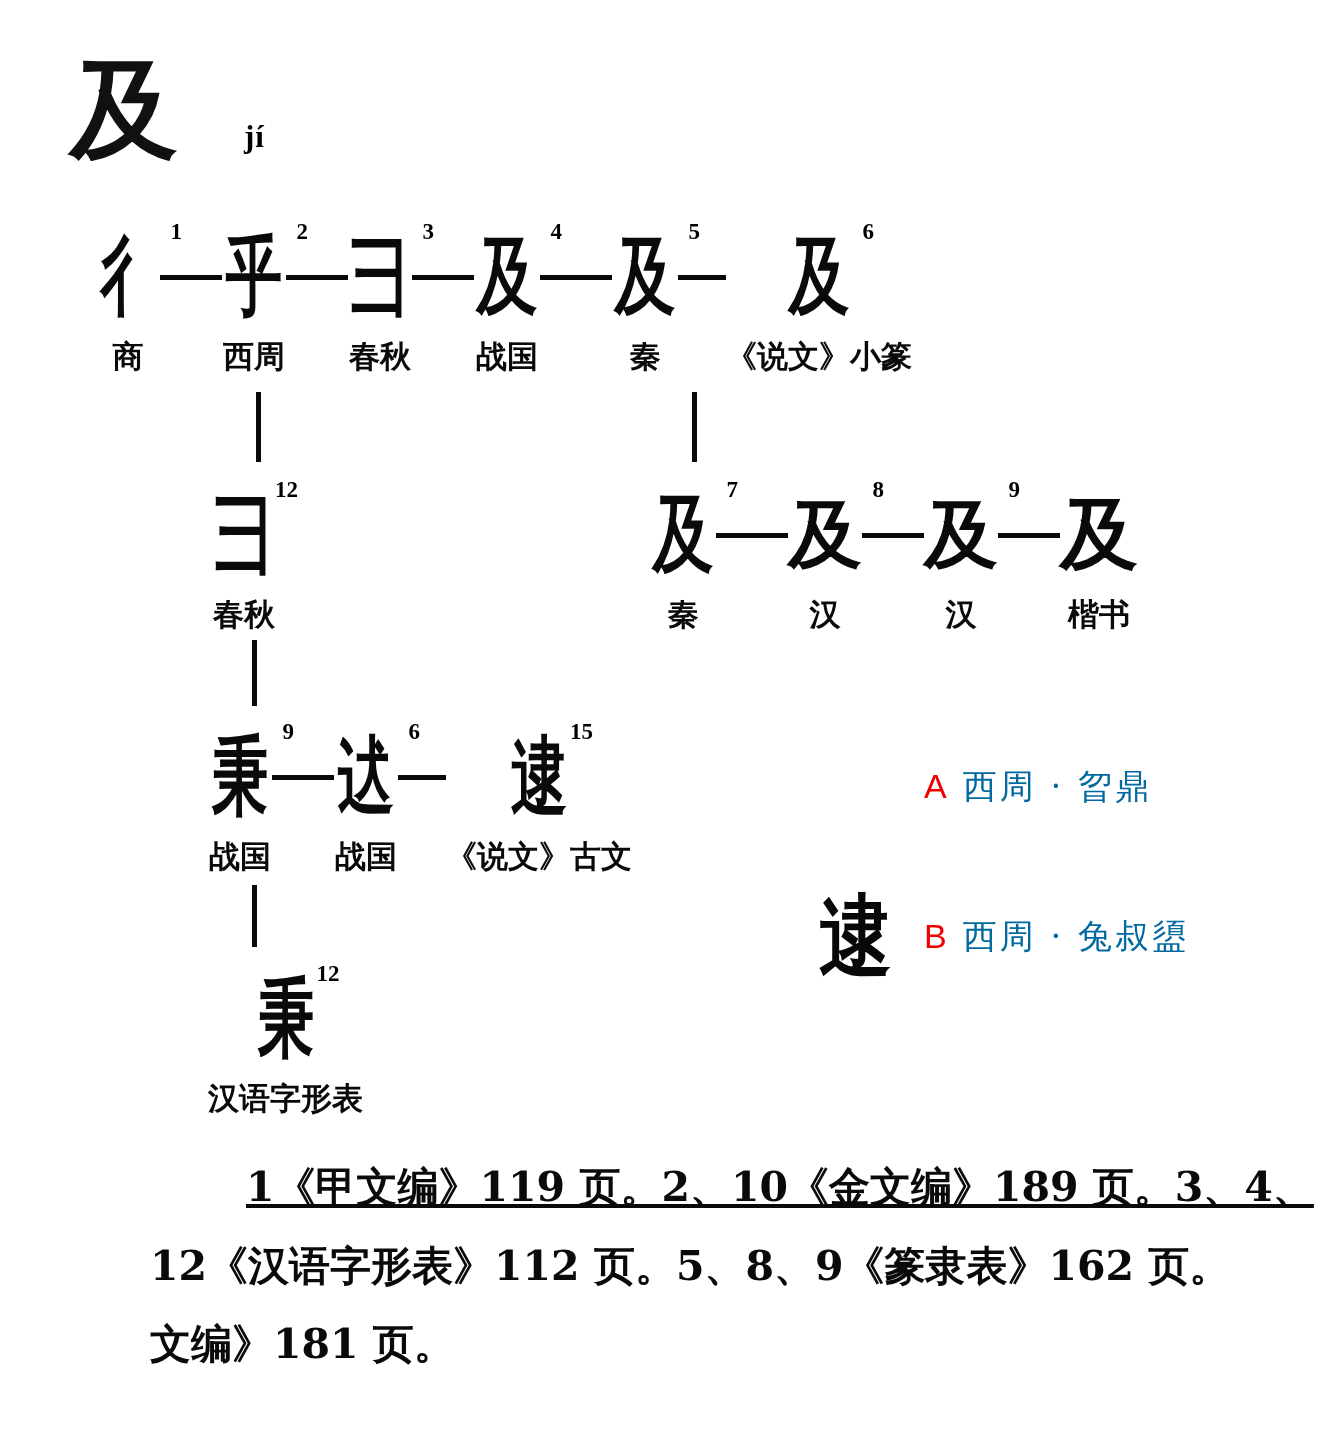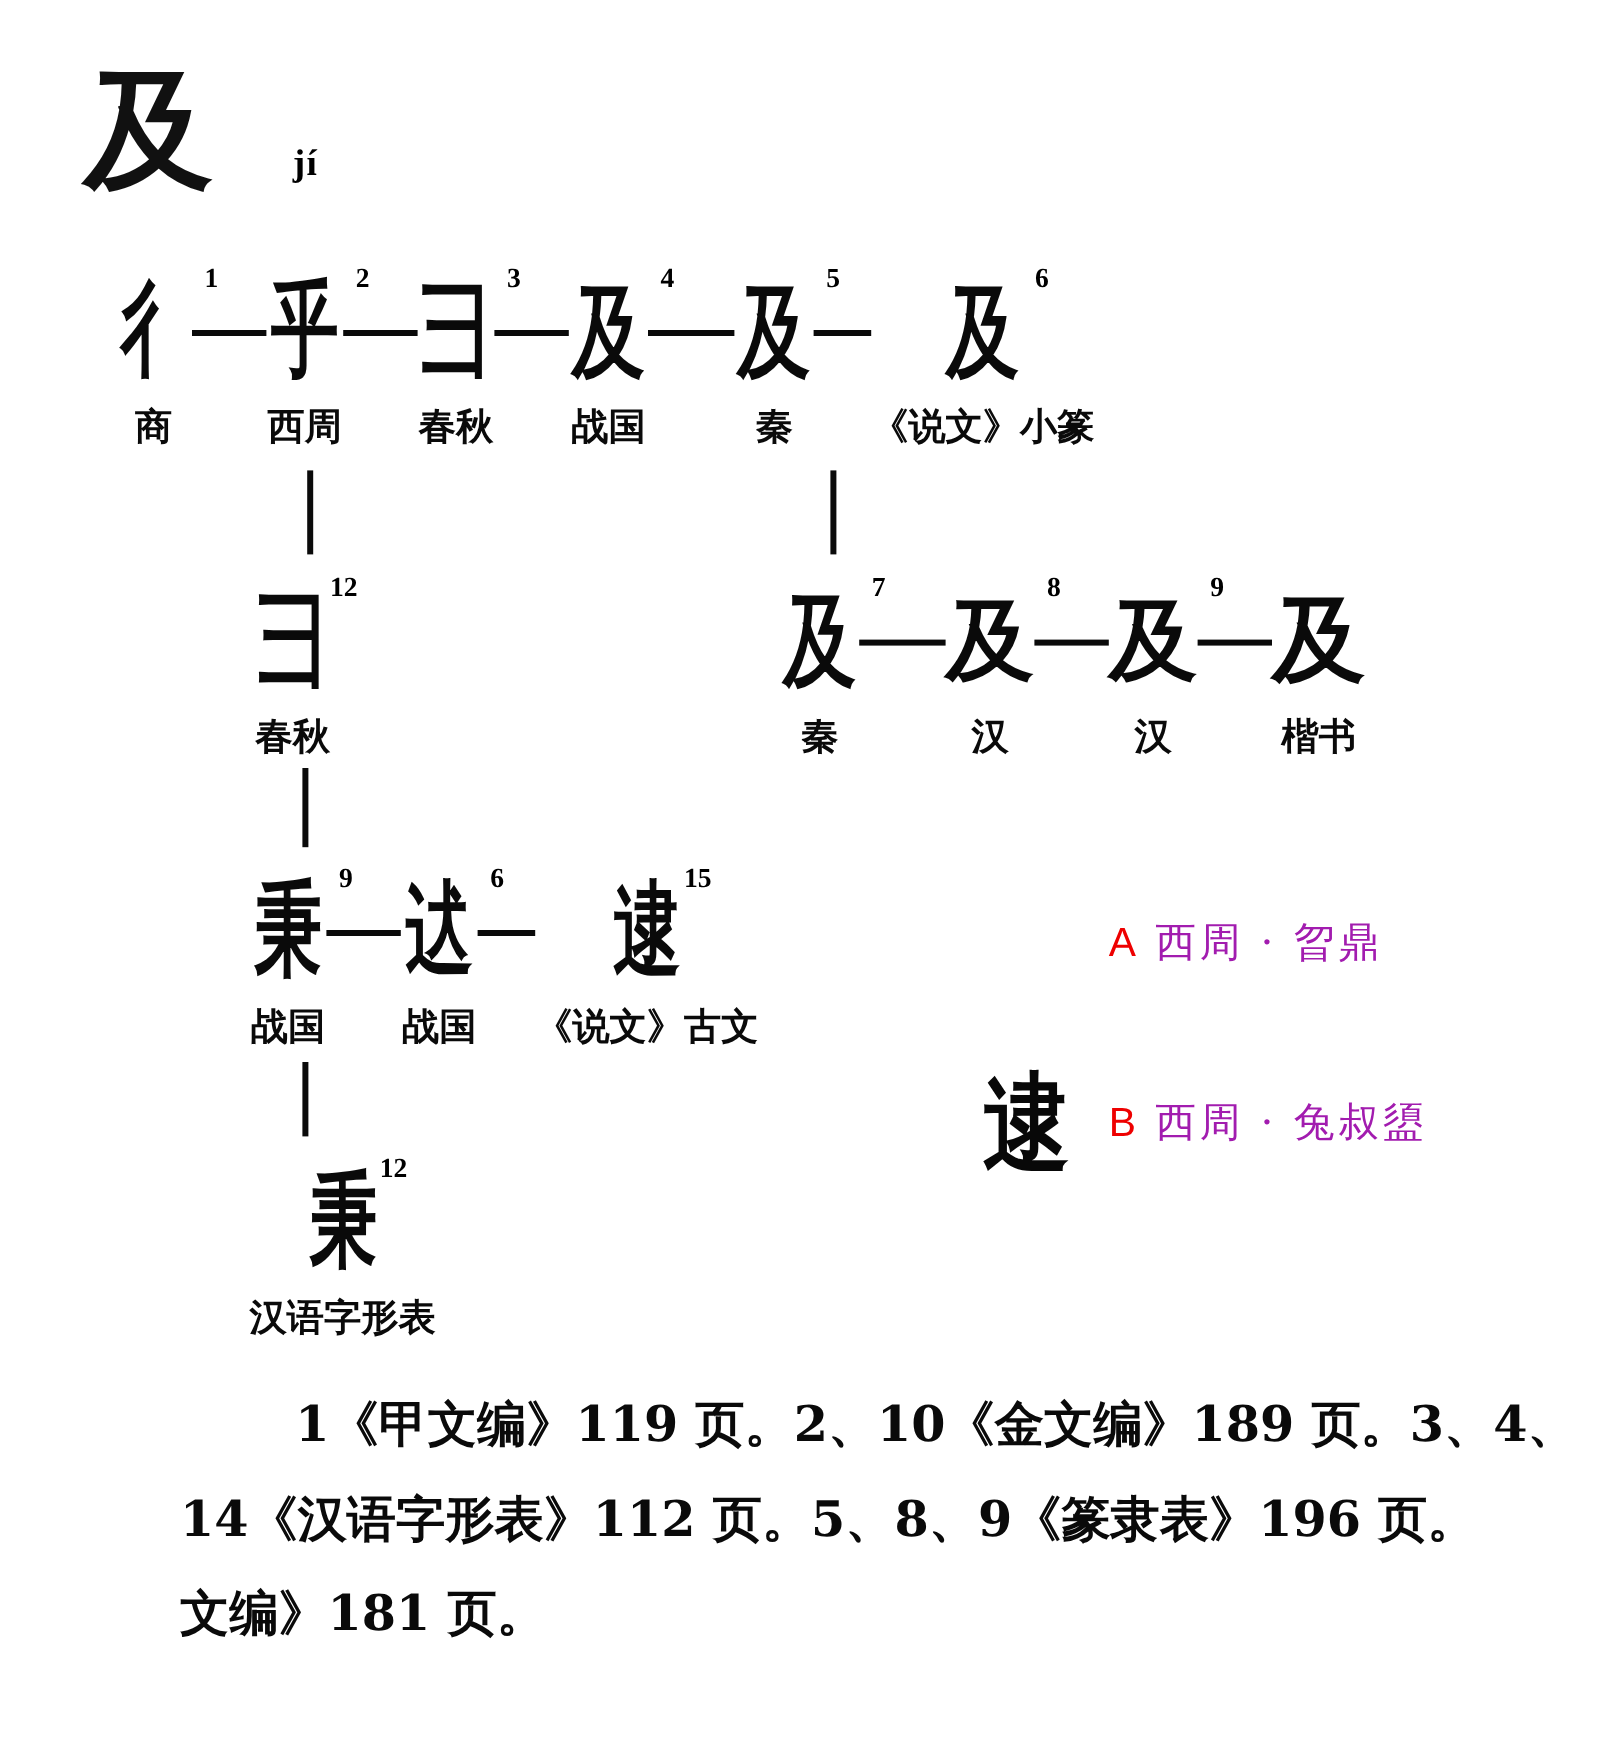--- a/index.html
+++ b/index.html
@@ -147,38 +147,38 @@
     font-weight: 400;
     margin-left: 14px;
     margin-right: 16px;
   }
   .annot-text {
     font-family: "DejaVu Serif", "Liberation Serif", serif;
     font-size: 34px;
     line-height: 1;
     letter-spacing: 3px;
     white-space: nowrap;
-    color: #a21caf;
+    color: #0369a1;
   }
 
   
   #citations {
     position: absolute;
     left: 150px;
     top: 1148px;
     width: 1070px;
     font-family: "DejaVu Serif", "Liberation Serif", serif;
     font-size: 41px;
     font-weight: 700;
     line-height: 1.92;
     color: #0a0a0a;
     letter-spacing: 0px;
   }
   #citations .cite-line { white-space: nowrap; }
-  #citations .cite-line.first { text-indent: 96px; }
+  #citations .cite-line.first { text-indent: 96px; text-decoration: underline; }
 </style>
 </head>
 <body>
 
 <div id="header-row">
   <div id="headword">及</div>
   <div id="pinyin">jí</div>
 </div>
 
 <div class="chain" id="chain-row1" style="left:96px; top:218px;">
@@ -348,15 +348,15 @@
 </div>
 
 <div class="annot" id="annot-b" style="left:800px; top:898px;">
   <div class="annot-glyph">逮</div>
   <div class="annot-letter" style="color:#ee0000;">B</div>
   <div class="annot-text">西周 · 兔叔盨</div>
 </div>
 
 <div id="citations">
   <div class="cite-line first">1《甲文编》119 页。2、10《金文编》189 页。3、4、</div>
-  <div class="cite-line">14《汉语字形表》112 页。5、8、9《篆隶表》196 页。</div>
+  <div class="cite-line">12《汉语字形表》112 页。5、8、9《篆隶表》162 页。</div>
   <div class="cite-line">文编》181 页。</div>
 </div>
 
 </body></html>

